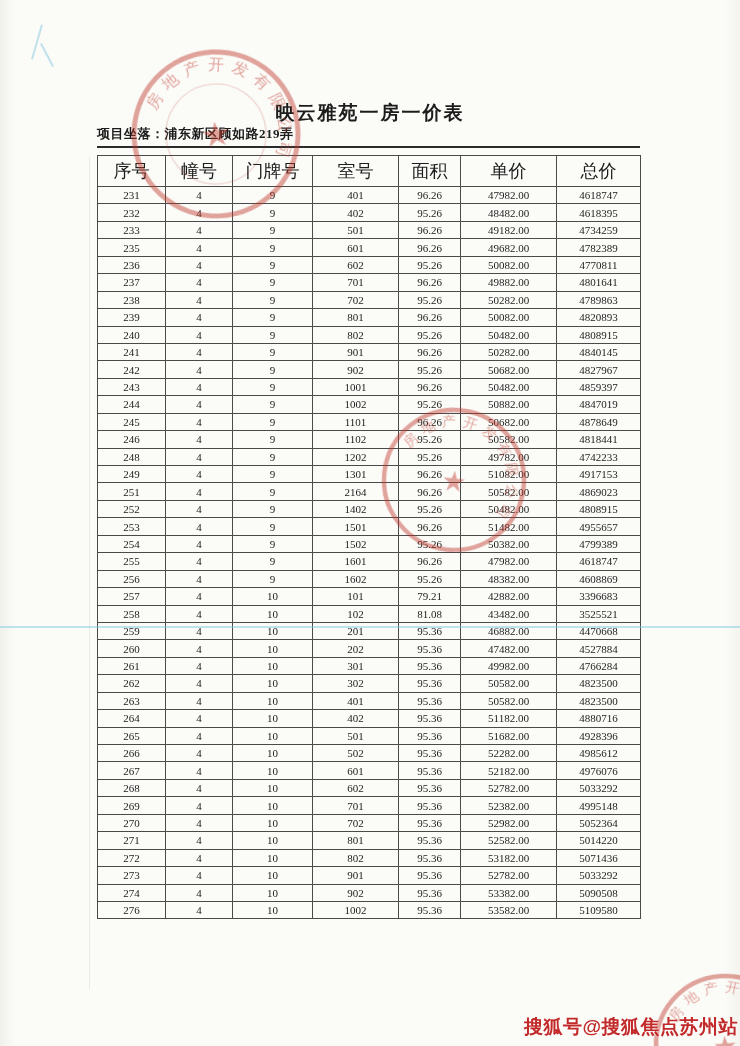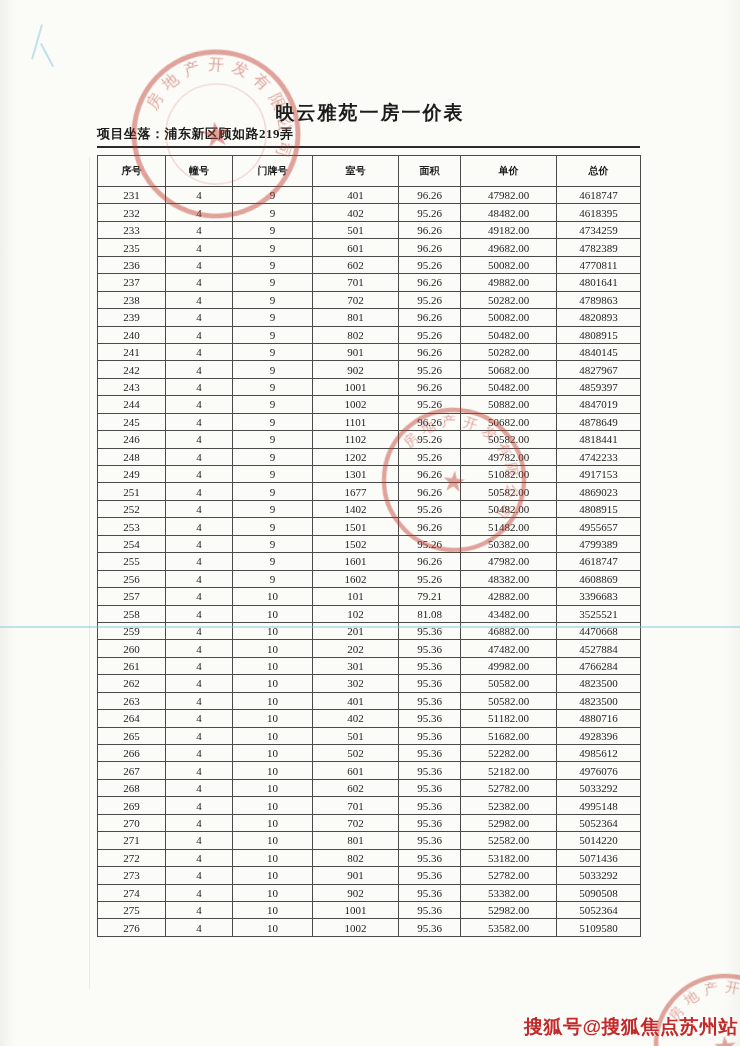--- a/index.html
+++ b/index.html
@@ -23,21 +23,21 @@
     font-size:13px; font-weight:bold;
     border-bottom:2px solid #2b2b2b; padding-bottom:3px;
     letter-spacing:.5px;
   }
   .table-wrap { position:absolute; top:155px; left:97px; width:543px; }
   table { border-collapse:collapse; width:543px; table-layout:fixed; }
   th,td {
     border:1px solid #4a4a4a; text-align:center;
     overflow:hidden; white-space:nowrap; padding:0;
   }
-  th { height:30px; font-size:10px; font-weight:bold; background:transparent; }
+  th { height:30px; font-size:18px; font-weight:normal; background:transparent; }
   td { height:16.45px; line-height:16px; font-size:11px; vertical-align:middle; }
   .table-shadow {
     position:absolute; left:89px; top:157px; width:1px; height:832px;
     background:rgba(0,0,0,.07);
   }
   .scan-line {
     position:absolute; left:0; top:626px; width:740px; height:2px;
     background:rgba(115,198,224,.45);
   }
   .pen-mark { position:absolute; background:rgba(110,188,220,.42); }
@@ -245,21 +245,21 @@
             <td>9</td>
             <td>1301</td>
             <td>96.26</td>
             <td>51082.00</td>
             <td>4917153</td>
           </tr>
           <tr>
             <td>251</td>
             <td>4</td>
             <td>9</td>
-            <td>1677</td>
+            <td>2164</td>
             <td>96.26</td>
             <td>50582.00</td>
             <td>4869023</td>
           </tr>
           <tr>
             <td>252</td>
             <td>4</td>
             <td>9</td>
             <td>1402</td>
             <td>95.26</td>
@@ -456,29 +456,20 @@
             <td>5033292</td>
           </tr>
           <tr>
             <td>274</td>
             <td>4</td>
             <td>10</td>
             <td>902</td>
             <td>95.36</td>
             <td>53382.00</td>
             <td>5090508</td>
-          </tr>
-          <tr>
-            <td>275</td>
-            <td>4</td>
-            <td>10</td>
-            <td>1001</td>
-            <td>95.36</td>
-            <td>52982.00</td>
-            <td>5052364</td>
           </tr>
           <tr>
             <td>276</td>
             <td>4</td>
             <td>10</td>
             <td>1002</td>
             <td>95.36</td>
             <td>53582.00</td>
             <td>5109580</td>
           </tr>

